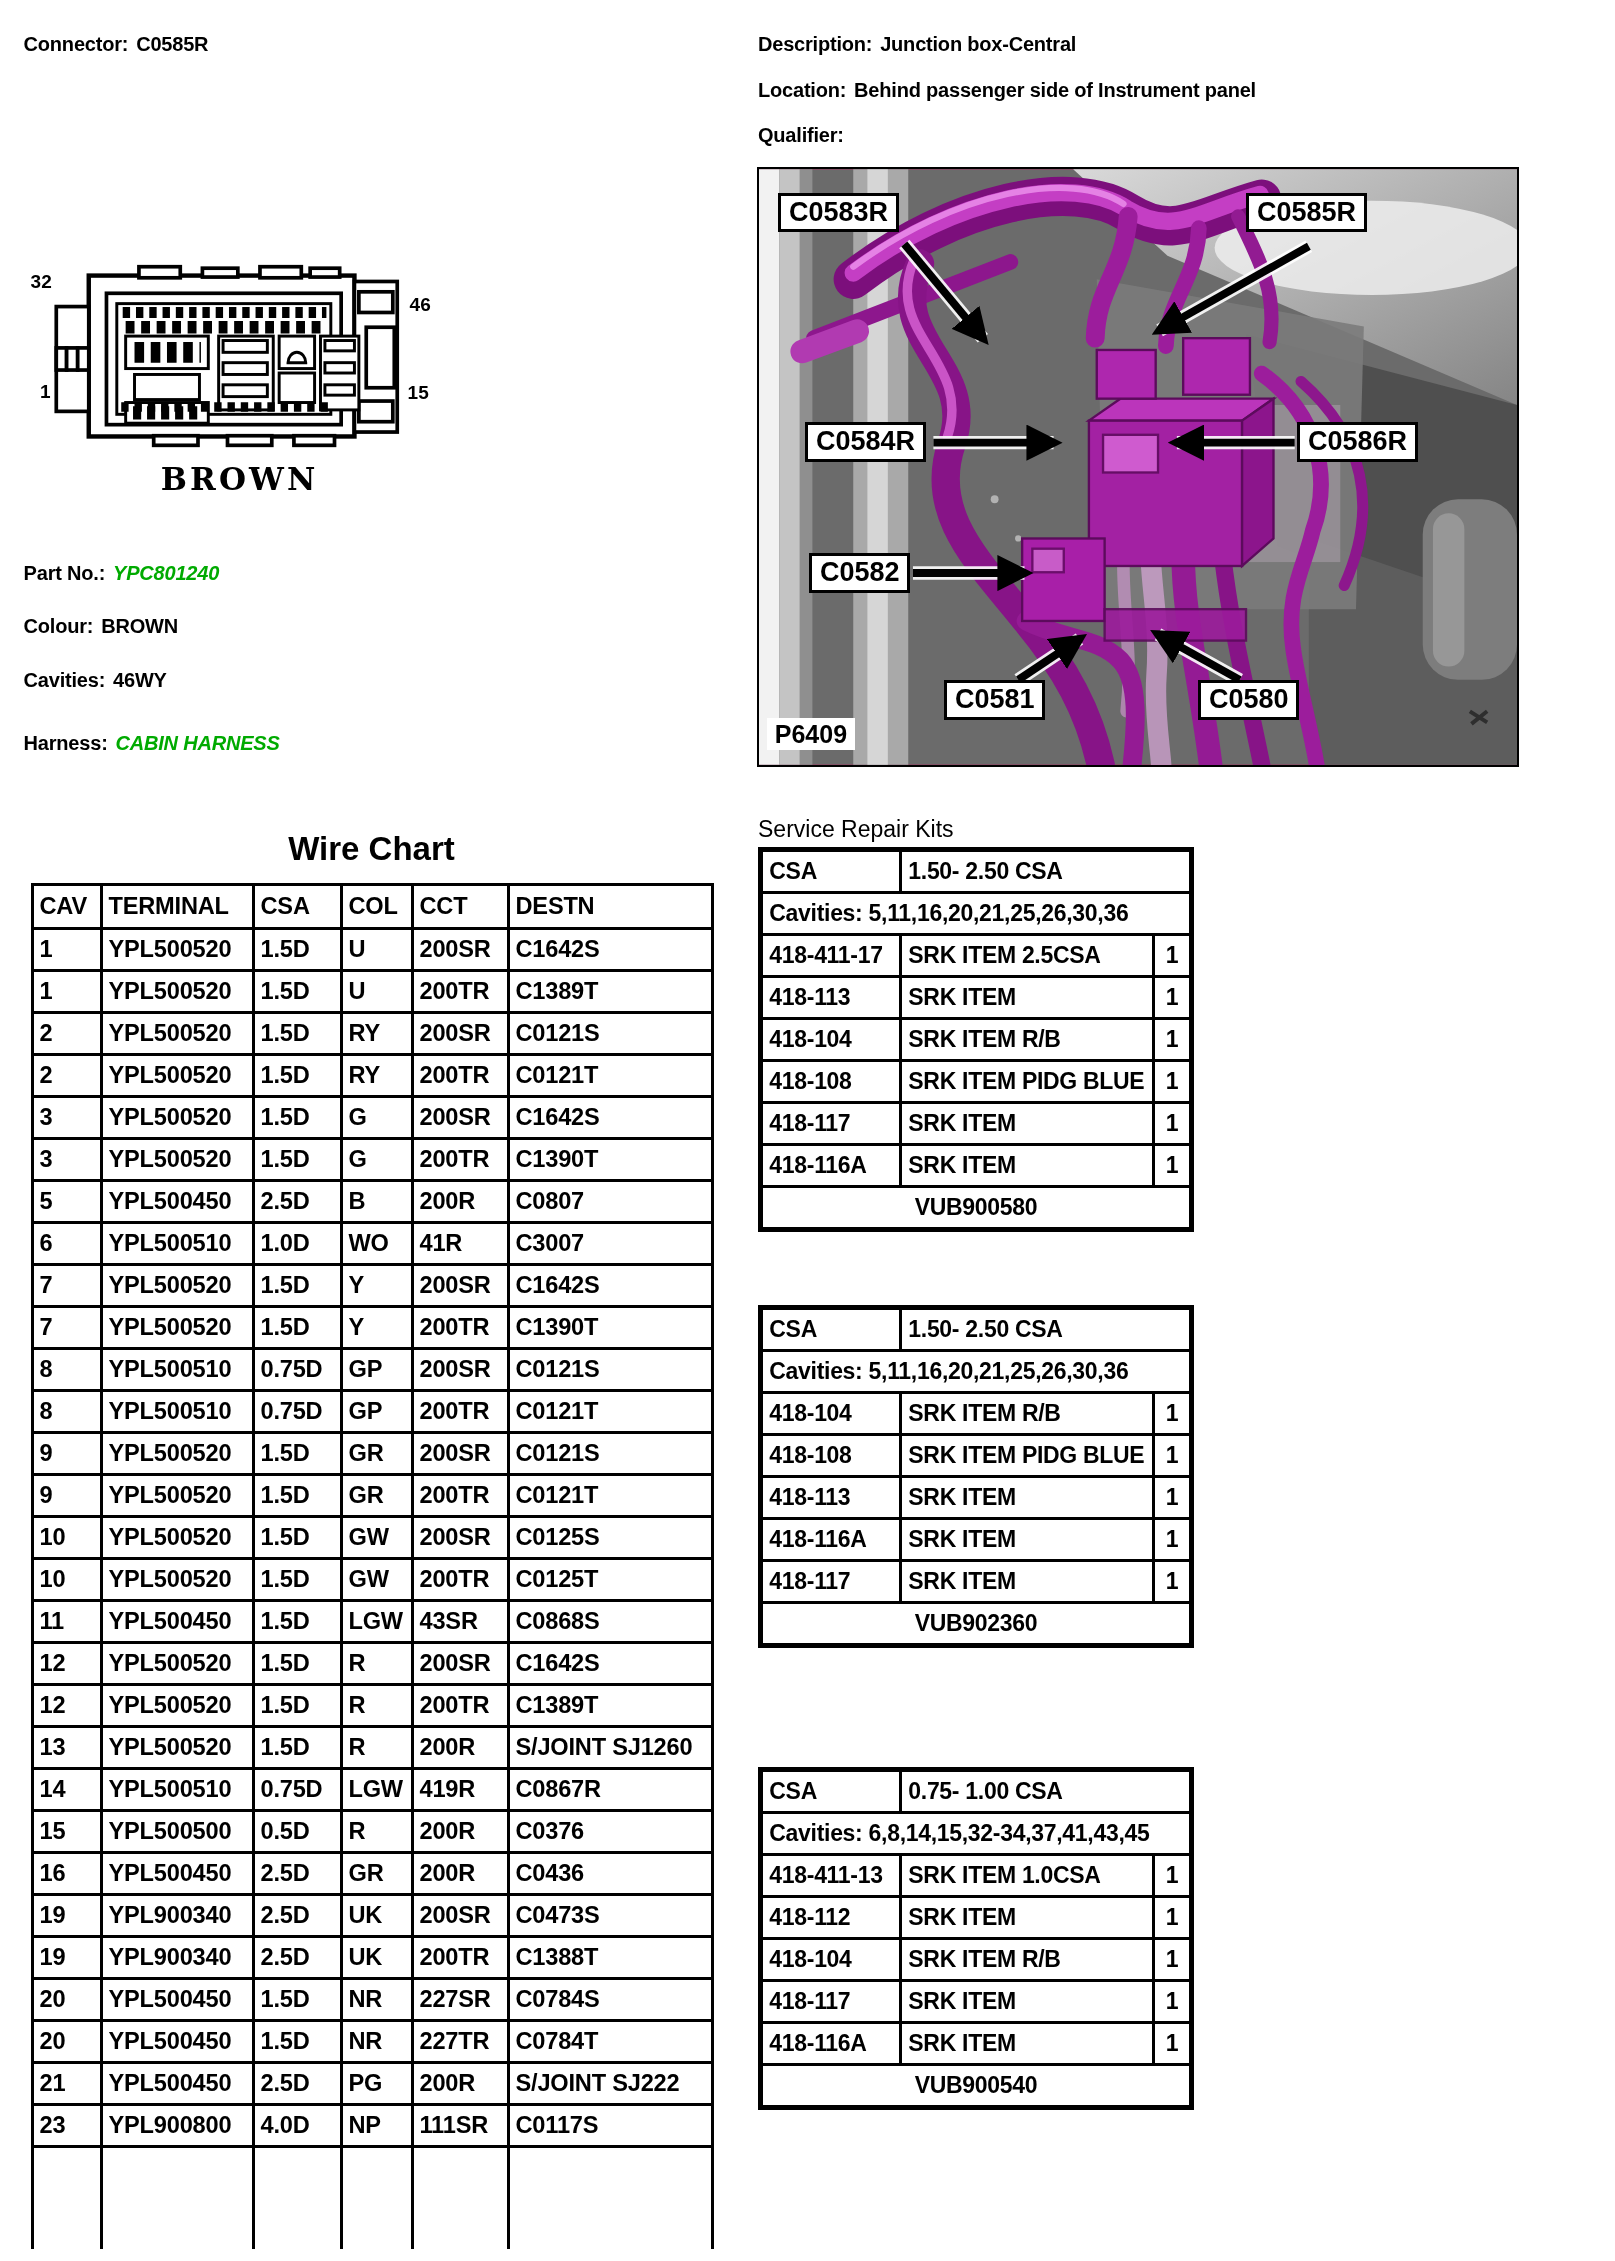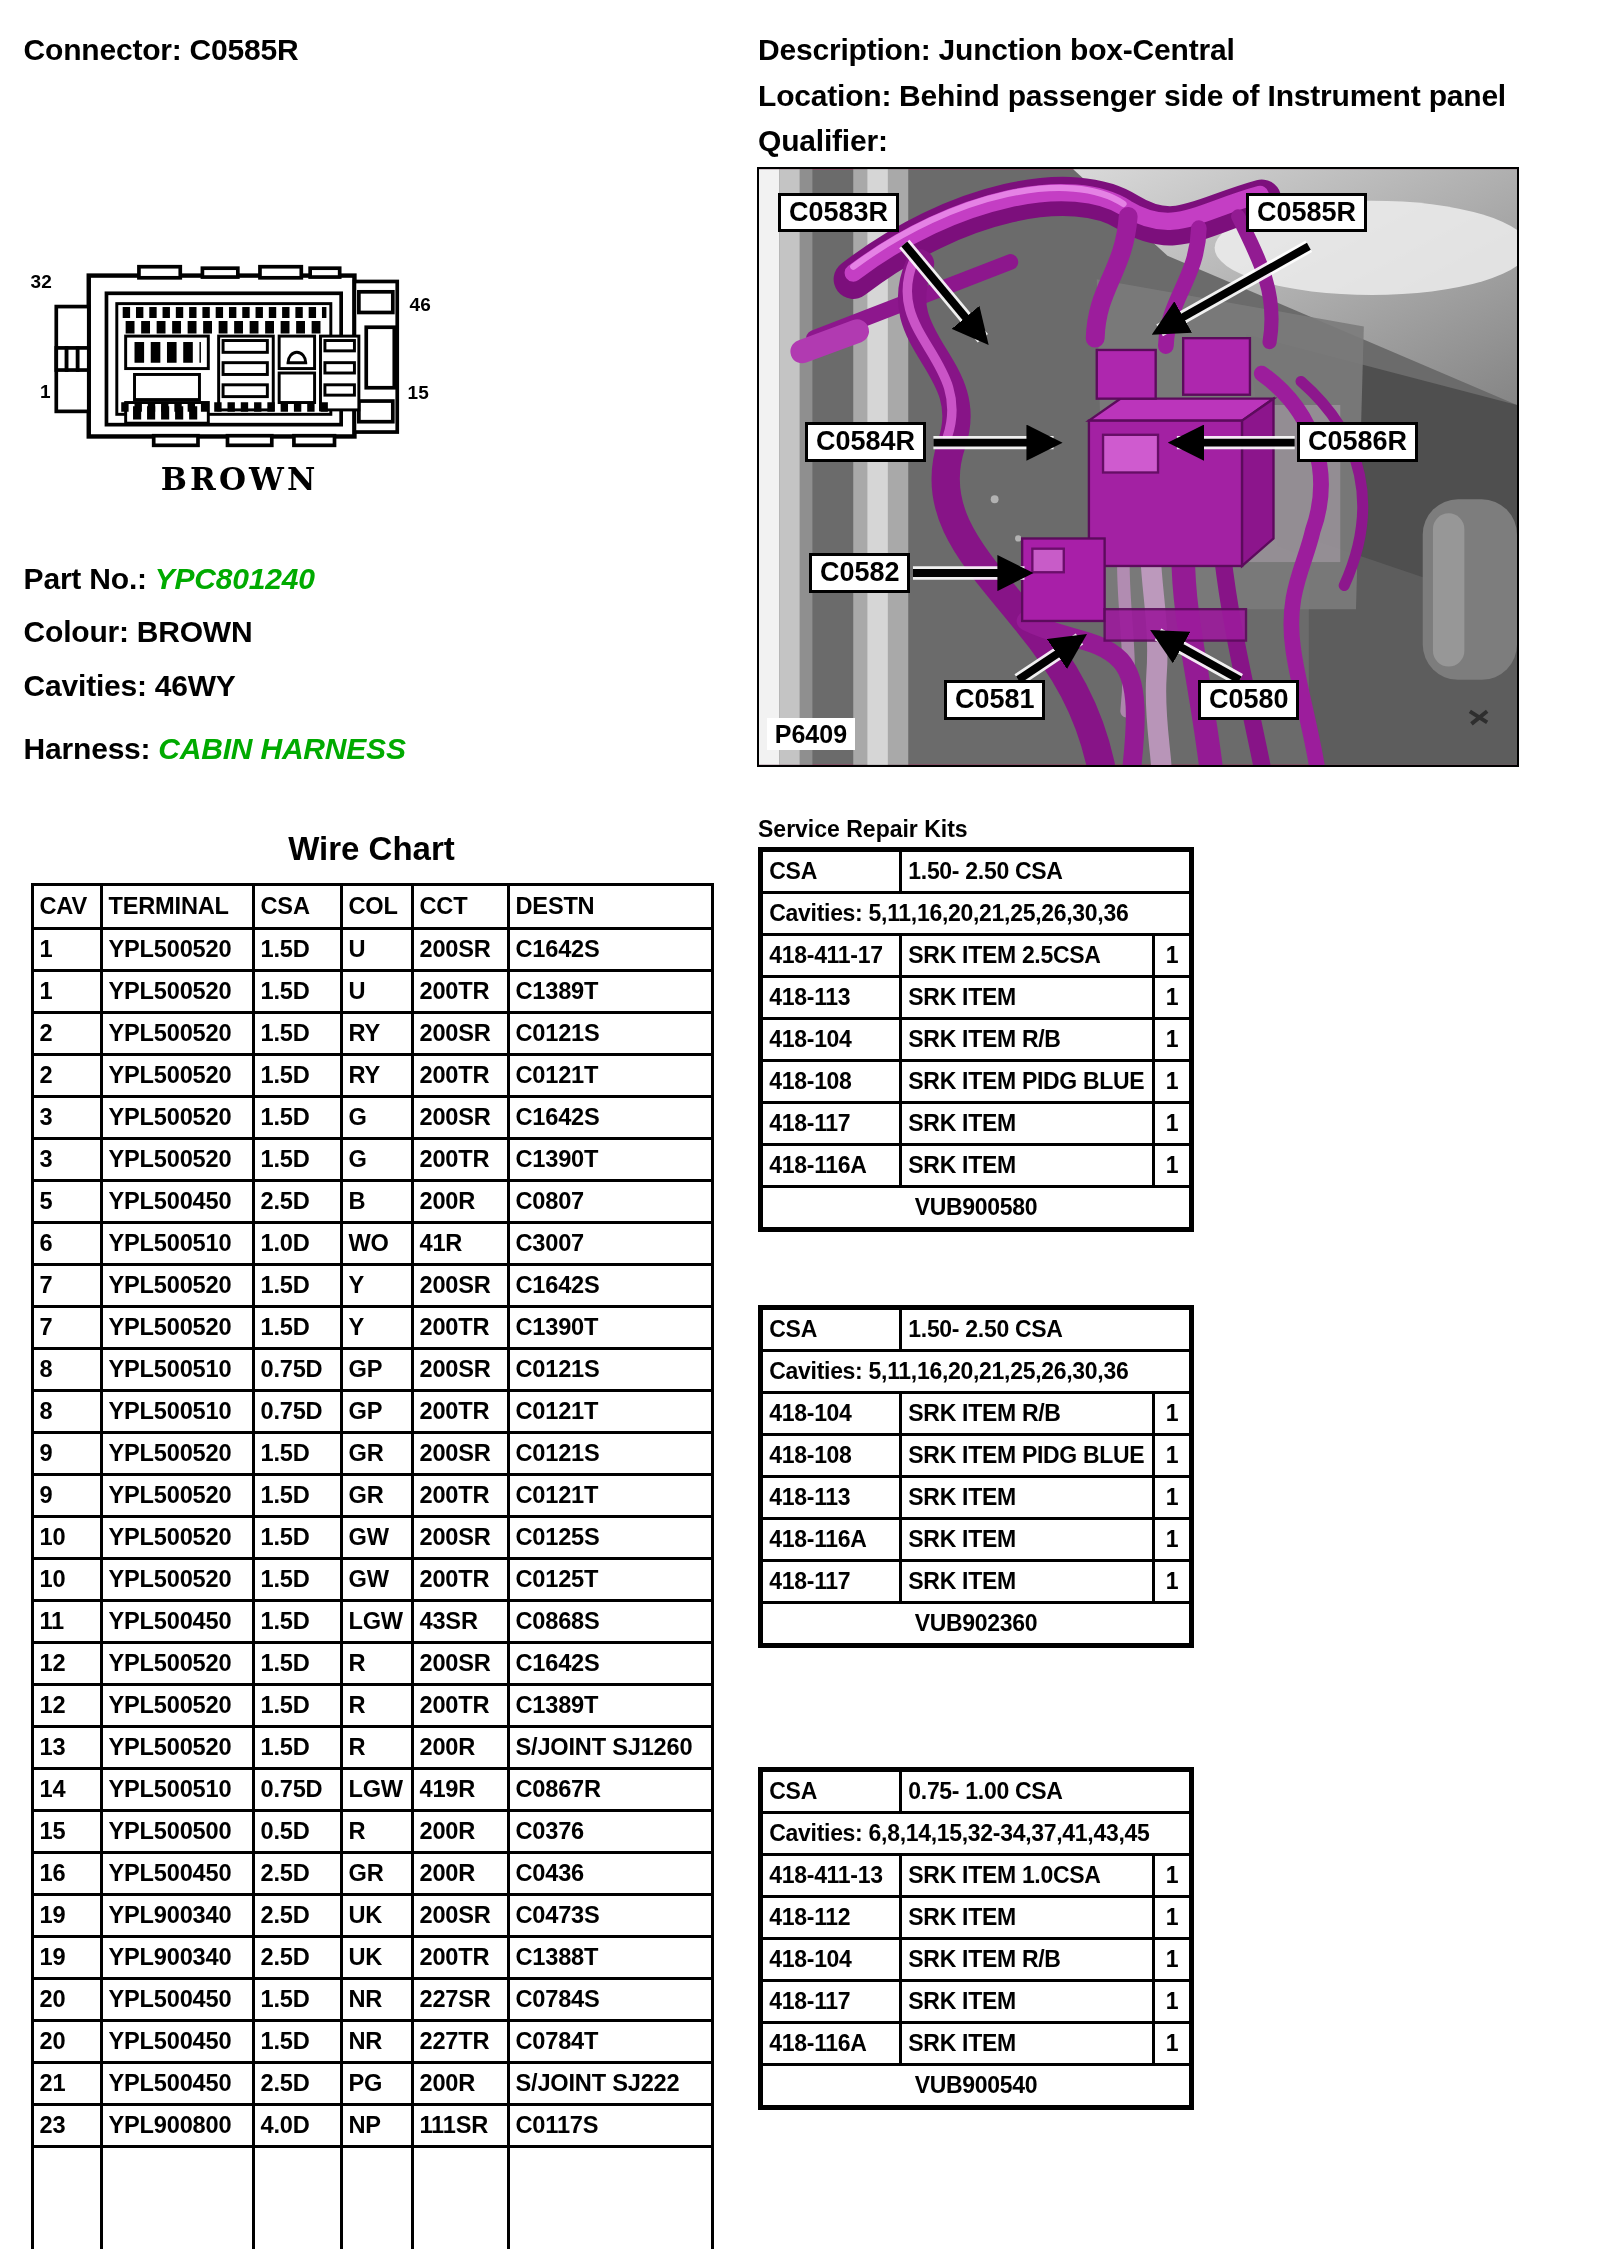--- a/index.html
+++ b/index.html
@@ -6,21 +6,21 @@
   body{
     position:relative;
     width:1616px;height:2261px;
     background:#ffffff;
     overflow:hidden;
     font-family:"Liberation Sans",sans-serif;
     font-weight:bold;
     color:#000;
     --green:#00aa00;
   }
-  .line{position:absolute;font-size:30px;font-weight:bold;white-space:nowrap;letter-spacing:-0.2px;}
+  .line{position:absolute;font-size:20px;font-weight:bold;white-space:nowrap;letter-spacing:-0.2px;}
   .line .lbl{margin-right:7.9px;}
   .green{color:var(--green);font-style:italic;}
 
   
   .diagram{position:absolute;left:19.6px;top:258px;width:440px;height:261px;}
   .diagram svg{position:absolute;left:23.6px;top:4.7px;}
   .pinlab{position:absolute;font-size:19px;font-weight:bold;}
   .diag-color{position:absolute;left:0;top:203px;width:440px;text-align:center;
     font-family:"DejaVu Serif",serif;font-size:31px;font-weight:bold;letter-spacing:3.1px;}
 
@@ -34,21 +34,21 @@
   
   .wc-title{position:absolute;left:31px;top:830px;width:681px;text-align:center;font-size:33px;font-weight:bold;}
   .wc-wrap{position:absolute;left:31px;top:883px;width:715px;height:1366px;overflow:hidden;}
   table.wc{border-collapse:collapse;table-layout:fixed;width:681px;}
   .wc th,.wc td{border:3.9px solid #000;font-size:23.6px;font-weight:bold;text-align:left;
     padding:0 5.5px;height:39px;white-space:nowrap;overflow:hidden;letter-spacing:-0.2px;}
   .wc th{height:41px;}
   .wc tr.partial td{height:110px;border-bottom:none;}
 
   
-  .srk-title{position:absolute;left:758px;top:816px;font-size:23px;font-weight:bold;}
+  .srk-title{position:absolute;left:758px;top:816px;font-size:23px;font-weight:normal;}
   .srk-wrap{position:absolute;left:758px;width:440px;}
   table.srk{border-collapse:collapse;table-layout:fixed;width:431px;border:5.5px solid #000;}
   .srk td{border:3.1px solid #000;font-size:23px;font-weight:bold;height:39px;
     padding:0 6.3px;white-space:nowrap;overflow:hidden;text-align:left;letter-spacing:-0.3px;}
   .srk td.range{text-align:left;}
   .srk td.qty{text-align:center;padding:0 1.6px;}
   .srk td.kit{text-align:center;}
 </style>
 </head>
 <body style="--green: #00aa00;">

